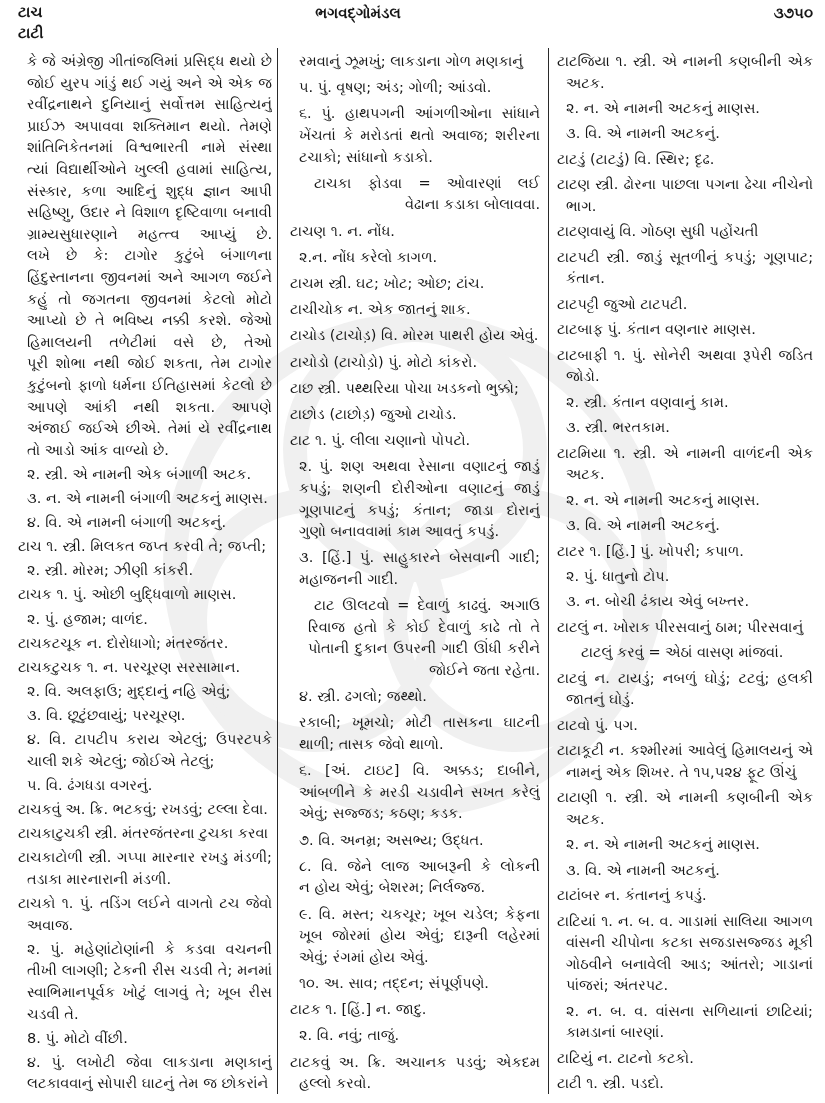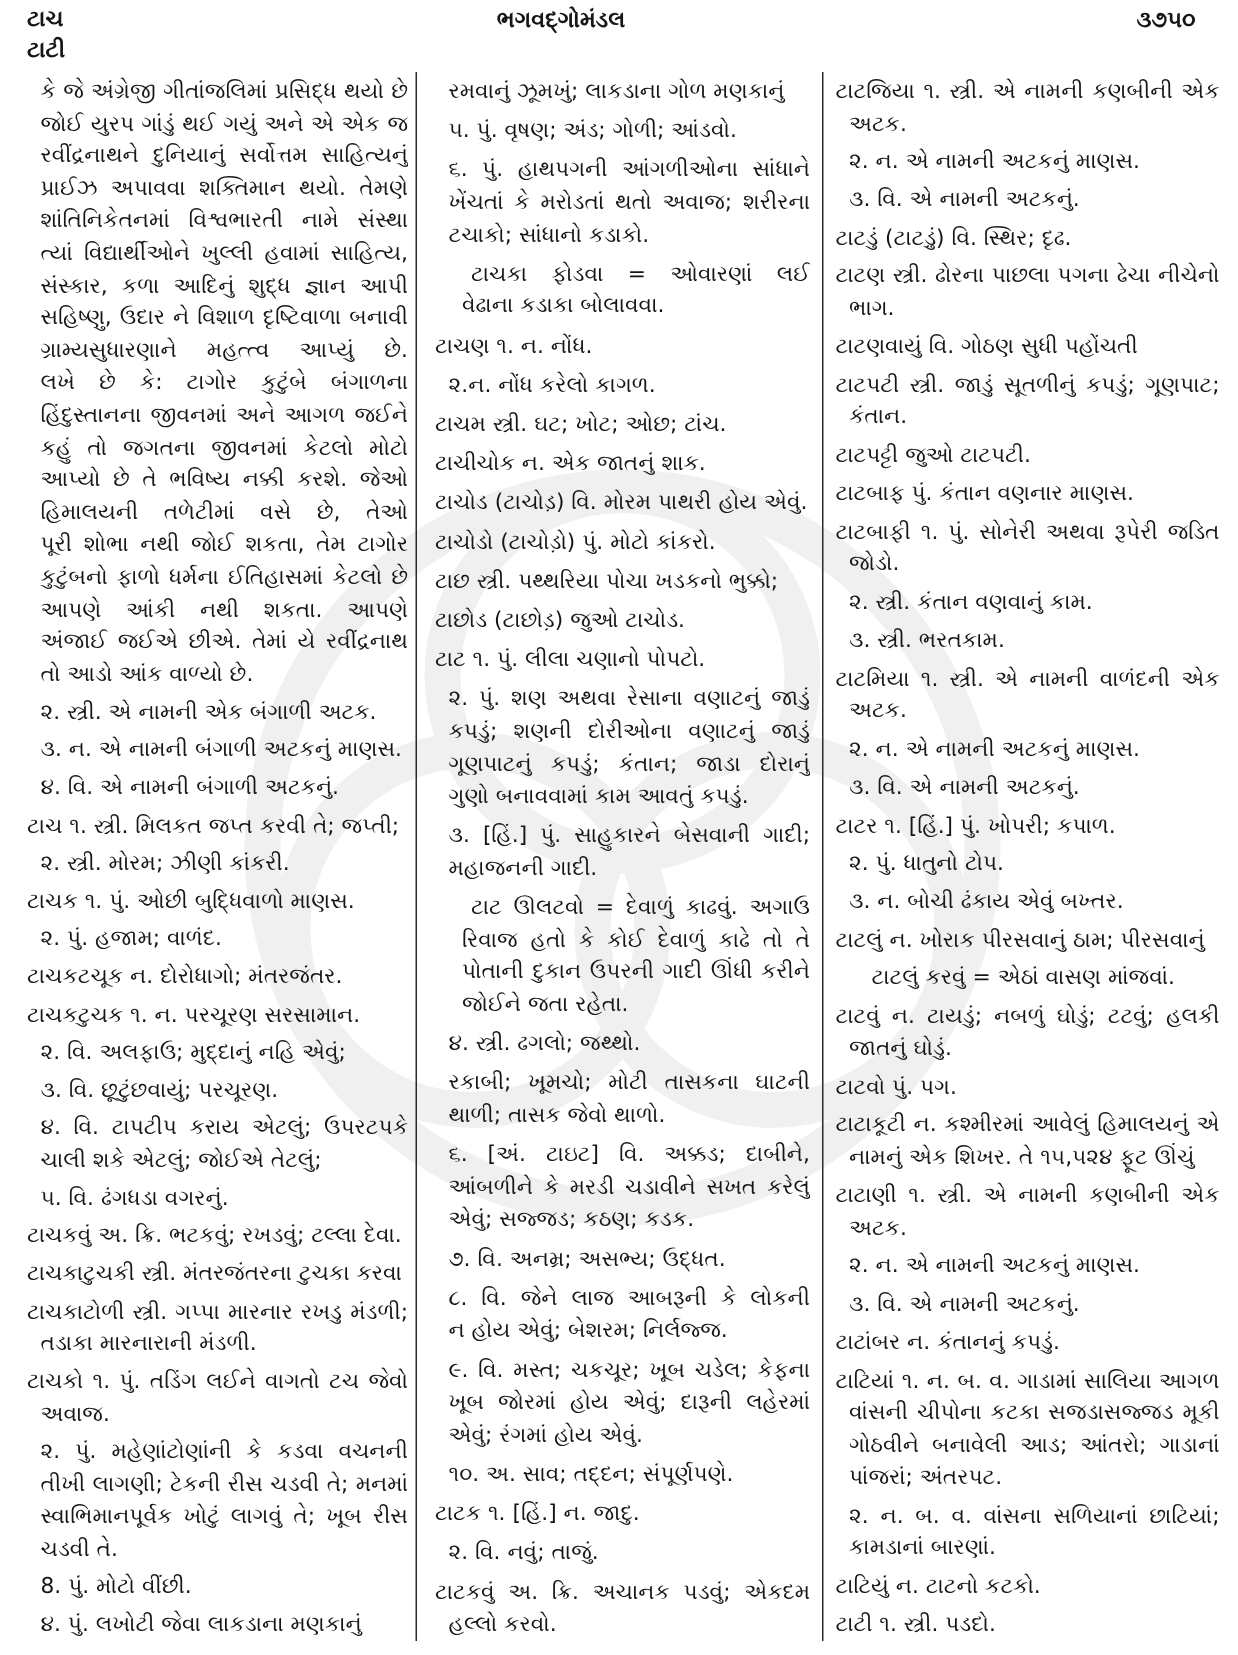--- a/index.html
+++ b/index.html
@@ -3,22 +3,22 @@
 <meta charset="utf-8">
 <style>
   html, body { margin: 0; padding: 0; background: #ffffff; }
   body {
     width: 825px; height: 1103px; position: relative; overflow: hidden;
     font-family: "DejaVu Sans", sans-serif; color: #161616;
   }
   .hdr { position: absolute; font-weight: bold; font-size: 15px; line-height: 20px; z-index: 2; }
   .guide-top { left: 18px; top: 2px; }
   .guide-bottom { left: 18px; top: 23px; }
-  .title { left: 0; width: 716px; top: 3px; text-align: center; margin-left: 16px; }
-  .pageno { right: 28px; top: 3px; }
+  .title { left: 0; width: 716px; top: 3px; text-align: center; }
+  .pageno { right: 12px; top: 3px; }
 
   .divider { position: absolute; top: 48px; height: 1046px; width: 1px; background: #2a2a2a; z-index: 1; }
   .divider.d1 { left: 277px; }
   .divider.d2 { left: 548px; }
 
   .watermark { position: absolute; left: 150px; top: 300px; width: 530px; height: 530px; z-index: 0; opacity: 0.9; }
 
   .col {
     position: absolute; top: 51px; height: 1044px; z-index: 1;
     display: flex; flex-direction: column; justify-content: space-between;
@@ -27,21 +27,21 @@
   .col-left { left: 18px; width: 254px; }
   .col-middle { left: 290px; width: 250px; }
   .col-right { left: 557px; width: 256px; }
 
   .block { flex-shrink: 0; }
   .line { height: 21.6px; line-height: 21.6px; overflow: hidden; text-align: left; }
   .block .line:not(:last-child) { text-align: justify; text-align-last: justify; }
   .entry .line:not(:first-child) { padding-left: 9px; }
   .sense .line, .para .line { padding-left: 9px; }
   .idiom .line:first-child { padding-left: 24px; }
-  .idiom .line:not(:first-child) { padding-left: 18px; }
+  .idiom .line:not(:first-child) { padding-left: 18px; text-align: right; }
   .head { font-weight: normal; }
 </style>
 </head>
 <body>
 
 <div class="hdr guide-top">ટાચ</div>
 <div class="hdr guide-bottom">ટાટી</div>
 <div class="hdr title">ભગવદ્ગોમંડલ</div>
 <div class="hdr pageno">૩૭૫૦</div>
 
@@ -137,20 +137,21 @@
       <div class="line">૨. પું. મહેણાંટોણાંની કે કડવા વચનની થતી</div>
       <div class="line">તીખી લાગણી; ટેકની રીસ ચડવી તે; મનમાં</div>
       <div class="line">સ્વાભિમાનપૂર્વક ખોટું લાગવું તે; ખૂબ રીસ</div>
       <div class="line">ચડવી તે.</div>
     </div>
     <div class="block sense">
       <div class="line">8. પું. મોટો વીંછી.</div>
     </div>
     <div class="block sense">
       <div class="line">૪. પું. લખોટી જેવા લાકડાના મણકાનું ઘોડિયે</div>
+      <div class="line">લટકાવવાનું સોપારી ઘાટનું તેમ જ છોકરાંને</div>
     </div>
   </div>
 <div class="col col-middle">
     <div class="block para">
       <div class="line">રમવાનું ઝૂમખું; લાકડાના ગોળ મણકાનું રમકડું.</div>
     </div>
     <div class="block sense">
       <div class="line">૫. પું. વૃષણ; અંડ; ગોળી; આંડવો.</div>
     </div>
     <div class="block sense">

